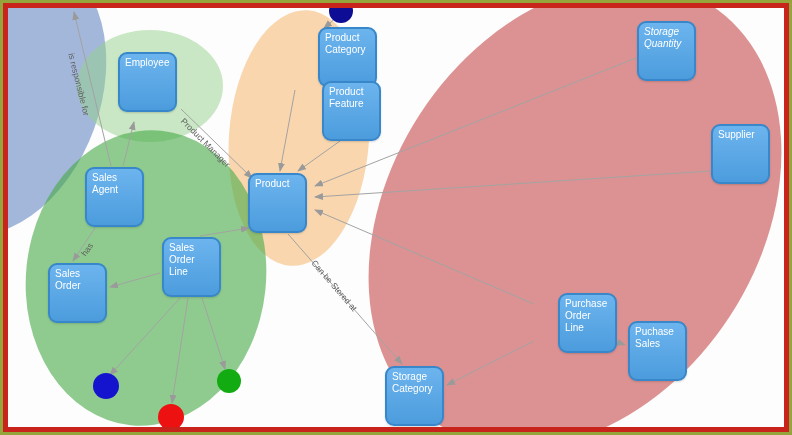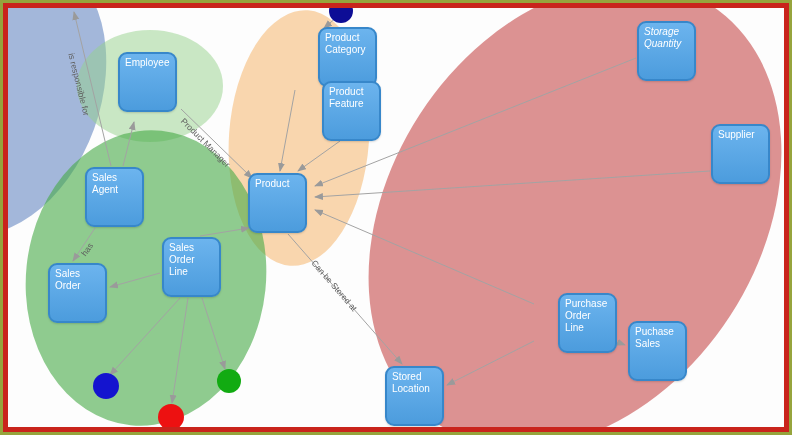--- a/index.html
+++ b/index.html
@@ -136,18 +136,18 @@
   <div class="node" style="left:162px; top:237px;">
     <span class="node-label">Sales Order Line</span>
   </div>
   <div class="node" style="left:535px; top:293px;margin-left:23px;">
     <span class="node-label">Purchase Order Line</span>
   </div>
   <div class="node" style="left:628px; top:321px;">
     <span class="node-label">Puchase Sales</span>
   </div>
   <div class="node" style="left:385px; top:366px;">
-    <span class="node-label">Stored Location</span>
+    <span class="node-label">Storage Category</span>
   </div>
 
   <div class="frame-outer"></div>
   <div class="frame-inner"></div>
 </div>
 
 </body></html>

